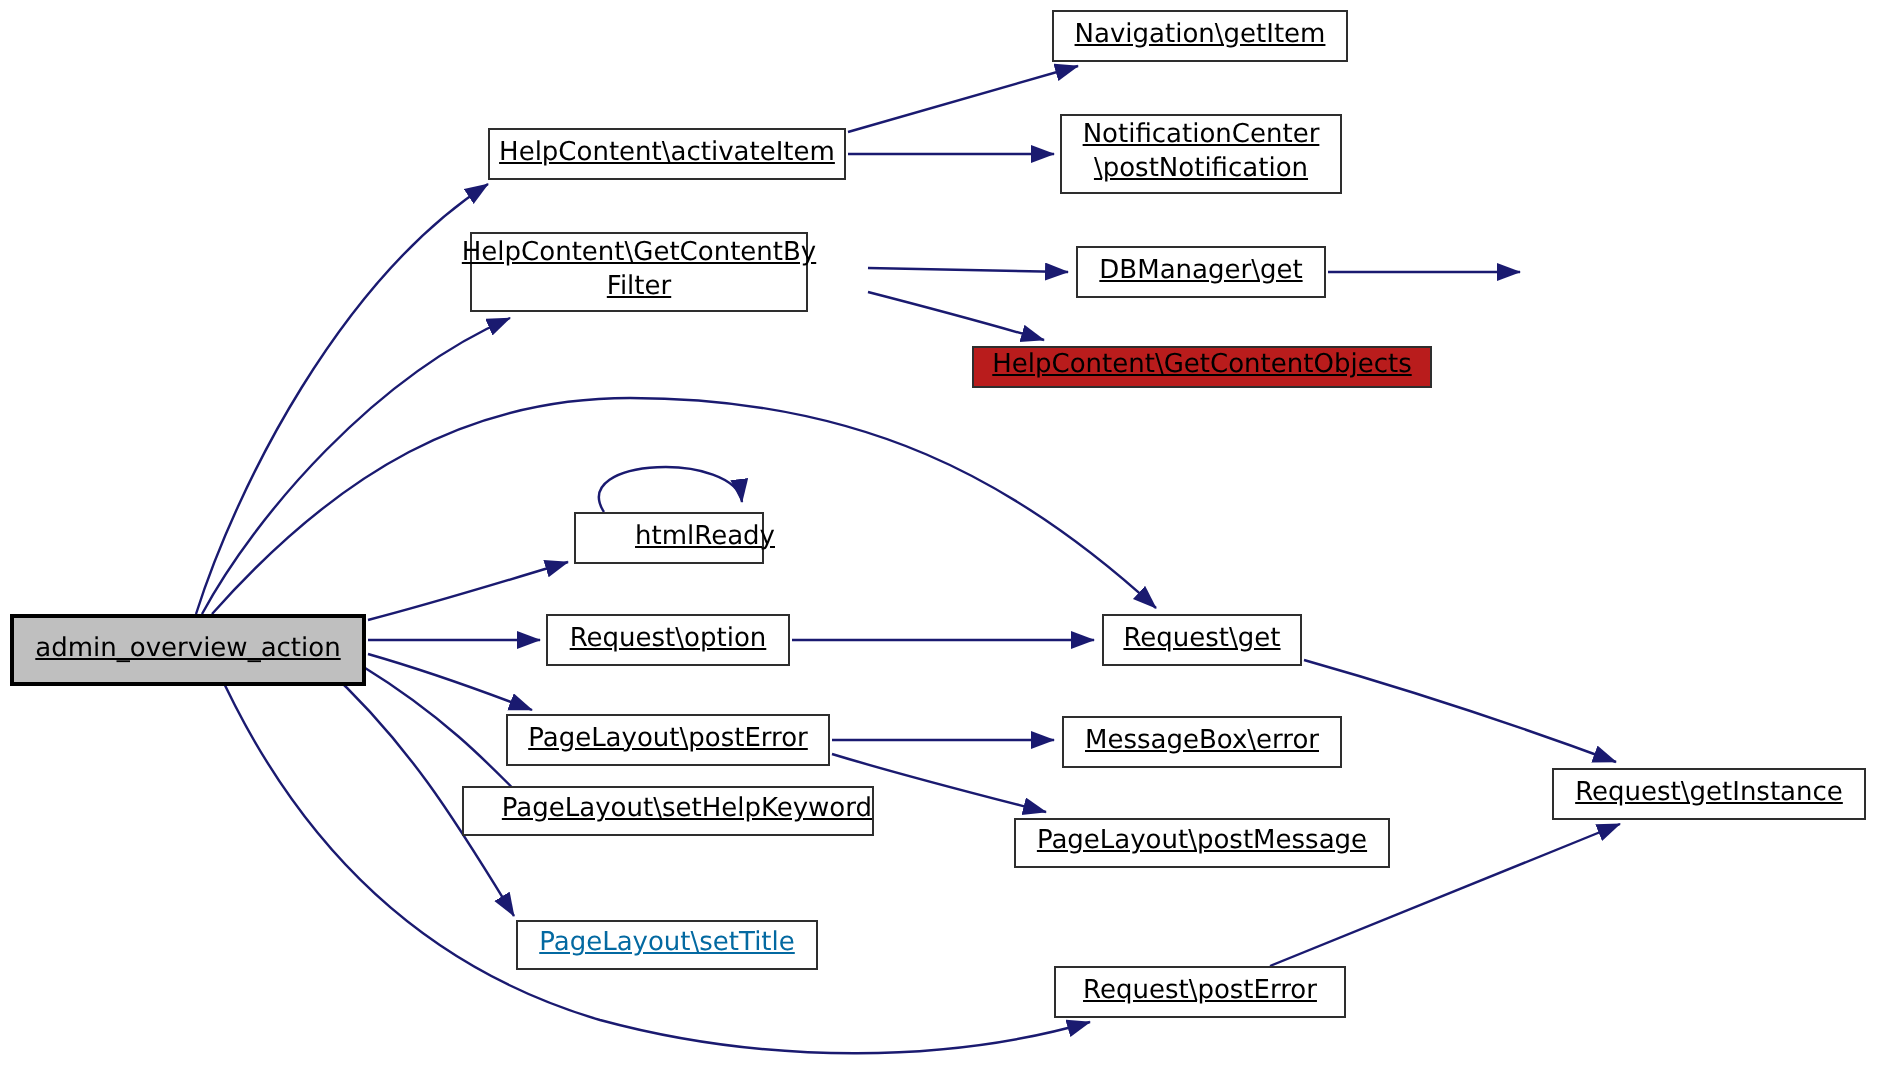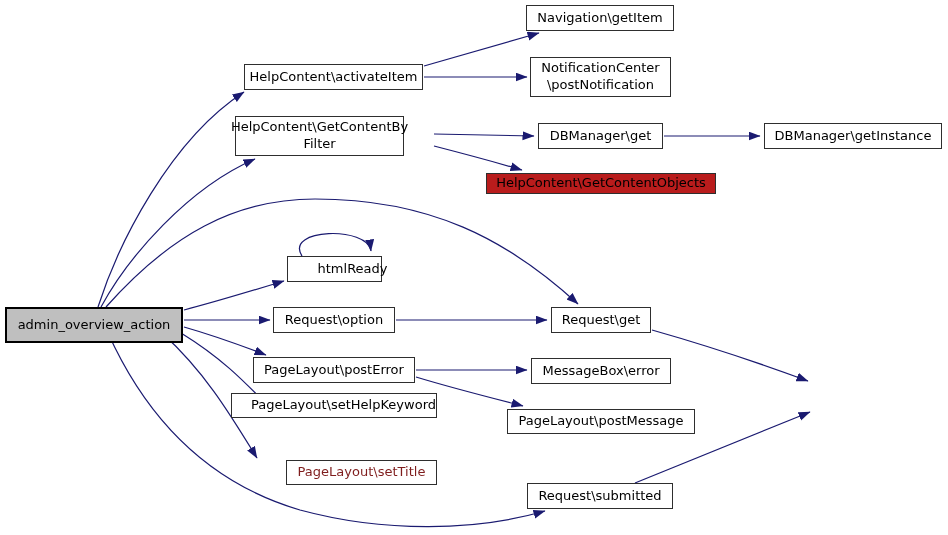--- a/index.html
+++ b/index.html
@@ -34,20 +34,21 @@
     border: 1px solid #2e2e2e;
     display: flex;
     align-items: center;
     justify-content: center;
     text-align: center;
     font-size: 13px;
     line-height: 1.3;
     color: #000000;
     white-space: pre-line;
     cursor: pointer;
+    text-decoration: underline;
   }
   .node.highlight {
     background: #bfbfbf;
     border: 2px solid #000000;
     cursor: default;
   }
 </style>
 </head>
 <body>
 
@@ -80,24 +81,24 @@
       <path d="M635,483 L810,412" class="edge" stroke="#1a1a70" marker-end="url(#arrow)"></path>
     </svg>
 <div class="node highlight" style="left: 5px; top: 307px; width: 178px; height: 36px; border-color: rgb(0, 0, 0); background: rgb(191, 191, 191); color: rgb(0, 0, 0);"><span>admin_overview_action</span></div>
     <div class="node" style="left: 244px; top: 64px; width: 179px; height: 26px; border-color: rgb(46, 46, 46); background: rgb(255, 255, 255); color: rgb(0, 0, 0);"><span>HelpContent\activateItem</span></div>
     <div class="node" style="left: 526px; top: 5px; width: 148px; height: 26px; border-color: rgb(46, 46, 46); background: rgb(255, 255, 255); color: rgb(0, 0, 0);"><span>Navigation\getItem</span></div>
     <div class="node" style="left: 530px; top: 57px; width: 141px; height: 40px; border-color: rgb(46, 46, 46); background: rgb(255, 255, 255); color: rgb(0, 0, 0);"><span>NotificationCenter
 \postNotification</span></div>
     <div class="node" style="left: 235px; top: 116px; width: 169px; height: 40px; border-color: rgb(46, 46, 46); background: rgb(255, 255, 255); color: rgb(0, 0, 0);"><span>HelpContent\GetContentBy
 Filter</span></div>
     <div class="node" style="left: 538px; top: 123px; width: 125px; height: 26px; border-color: rgb(46, 46, 46); background: rgb(255, 255, 255); color: rgb(0, 0, 0);"><span>DBManager\get</span></div>
-    <div class="node" style="left: 764px; top: 123px; width: 178px; height: 26px; border-color: rgb(46, 46, 46); background: rgb(255, 255, 255); color: rgb(0, 0, 0);"><span>DBManager\getInstance</span></div>
     <div class="node" style="left: 486px; top: 173px; width: 230px; height: 21px; border-color: rgb(46, 46, 46); background: #b91c1c; color: rgb(0, 0, 0);"><span>HelpContent\GetContentObjects</span></div>
     <div class="node" style="left: 287px; top: 256px; width: 95px; height: 26px; border-color: rgb(46, 46, 46); background: rgb(255, 255, 255); color: rgb(0, 0, 0); padding-left: 36px;"><span>htmlReady</span></div>
     <div class="node" style="left: 273px; top: 307px; width: 122px; height: 26px; border-color: rgb(46, 46, 46); background: rgb(255, 255, 255); color: rgb(0, 0, 0);"><span>Request\option</span></div>
     <div class="node" style="left: 551px; top: 307px; width: 100px; height: 26px; border-color: rgb(46, 46, 46); background: rgb(255, 255, 255); color: rgb(0, 0, 0);"><span>Request\get</span></div>
     <div class="node" style="left: 253px; top: 357px; width: 162px; height: 26px; border-color: rgb(46, 46, 46); background: rgb(255, 255, 255); color: rgb(0, 0, 0);"><span>PageLayout\postError</span></div>
     <div class="node" style="left: 531px; top: 358px; width: 140px; height: 26px; border-color: rgb(46, 46, 46); background: rgb(255, 255, 255); color: rgb(0, 0, 0);"><span>MessageBox\error</span></div>
+    <div class="node" style="left: 776px; top: 384px; width: 157px; height: 26px; border-color: rgb(46, 46, 46); background: rgb(255, 255, 255); color: rgb(0, 0, 0);"><span>Request\getInstance</span></div>
     <div class="node" style="left: 231px; top: 393px; width: 206px; height: 25px; border-color: rgb(46, 46, 46); background: rgb(255, 255, 255); color: rgb(0, 0, 0); justify-content: flex-end;"><span>PageLayout\setHelpKeyword</span></div>
     <div class="node" style="left: 507px; top: 409px; width: 188px; height: 25px; border-color: rgb(46, 46, 46); background: rgb(255, 255, 255); color: rgb(0, 0, 0);"><span>PageLayout\postMessage</span></div>
-    <div class="node" style="left: 258px; top: 460px; width: 151px; height: 25px; border-color: rgb(46, 46, 46); background: rgb(255, 255, 255); color: #7f1d1d; margin-left: 28px;"><span>PageLayout\setTitle</span></div>
-    <div class="node" style="left: 527px; top: 483px; width: 146px; height: 26px; border-color: rgb(46, 46, 46); background: rgb(255, 255, 255); color: rgb(0, 0, 0);"><span>Request\submitted</span></div>
+    <div class="node" style="left: 258px; top: 460px; width: 151px; height: 25px; border-color: rgb(46, 46, 46); background: rgb(255, 255, 255); color: #0369a1;"><span>PageLayout\setTitle</span></div>
+    <div class="node" style="left: 527px; top: 483px; width: 146px; height: 26px; border-color: rgb(46, 46, 46); background: rgb(255, 255, 255); color: rgb(0, 0, 0);"><span>Request\postError</span></div>
   </div>
 
 </body></html>

